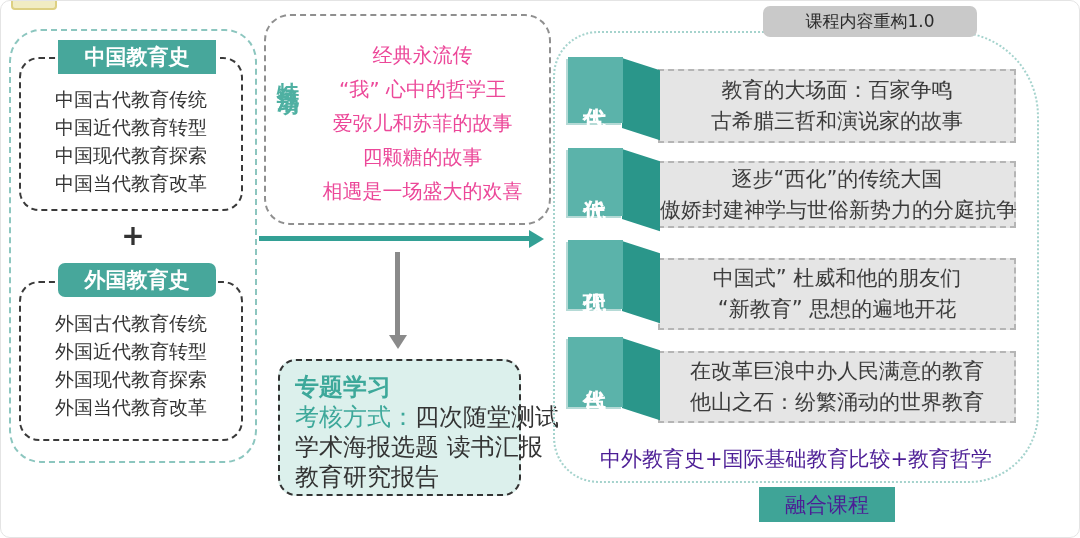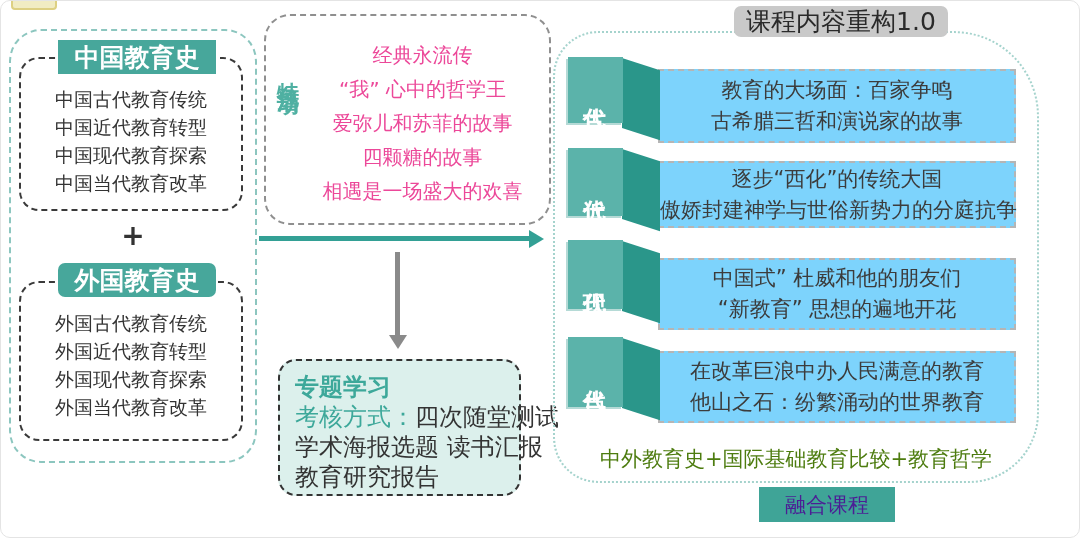--- a/index.html
+++ b/index.html
@@ -10,21 +10,21 @@
     overflow:hidden; border:1px solid #e4e4e4; border-radius:10px;
   }
   
   .corner-tab{ position:absolute; left:10px; top:-4px; width:46px; height:13px;
     background:#f1ecc3; border:2px solid #ddd083; border-radius:4px; }
 
   
   .left-outer{ position:absolute; left:8px; top:28px; width:248px; height:434px;
     border:2px dashed #8cc6bf; border-radius:32px; }
   .group-header{ position:absolute; left:57px; width:158px; height:34px;
-    background:#47a79b; color:#fff; font-size:25px; font-weight:bold;
+    background:#47a79b; color:#fff; font-size:21px; font-weight:bold;
     display:flex; align-items:center; justify-content:center; z-index:3; }
   .hdr-cn{ top:39px; } .hdr-fn{ top:262px;border-radius:7px; }
   .group-box{ position:absolute; left:18px; width:224px;
     border:2px dashed #3a3a3a; border-radius:20px; background:transparent;
     display:flex; flex-direction:column; align-items:center; z-index:2; }
   .box-cn{ top:56px; height:154px; padding-top:26px; }
   .box-fn{ top:280px; height:160px; padding-top:26px; }
   .group-item{ font-size:19px; color:#333; line-height:28px; white-space:nowrap; }
   .plus{ position:absolute; left:8px; top:218px; width:248px; text-align:center;
     font-size:28px; color:#333; font-weight:bold; }
@@ -49,38 +49,38 @@
   .seminar-box{ position:absolute; left:277px; top:358px; width:243px; height:137px;
     background:#dcf0ec; border:2px dashed #333; border-radius:18px;
     padding:11px 0 0 15px; }
   .sem-line{ font-size:24px; color:#333; line-height:30px; white-space:nowrap; }
   .teal-text{ color:#3da89a; }
   .sem-title{ font-weight:bold; }
 
   
   .right-outer{ position:absolute; left:552px; top:30px; width:486px; height:452px;
     border:2px dotted #a5d3cd; border-radius:45px 85px 70px 45px; }
-  .title-badge{ position:absolute; left:733px; top:5px; width:214px; height:31px;
-    background:#c9c9c9; border-radius:7px; color:#2a2a2a; font-size:25px;
+  .title-badge{ position:absolute; left:762px; top:5px; width:214px; height:31px;
+    background:#c9c9c9; border-radius:7px; color:#2a2a2a; font-size:17px;
     display:flex; align-items:center; justify-content:center; z-index:4; }
 
   .era-square{ position:absolute; left:567px; width:55px; height:66px;
     background:#5bb3aa; color:#fff; font-weight:bold; font-size:23px;
     display:flex; align-items:center; justify-content:center; z-index:3;
     box-shadow:-2px 2px 0 rgba(42,150,138,.35); }
   .era-square .v-label{ color:#fff; letter-spacing:0; }
   .era-fold{ position:absolute; left:621px; width:38px; height:70px;
     background:#2a968a; transform:skewY(18deg); transform-origin:0 0; z-index:2; }
   .era-box{ position:absolute; left:657px; width:358px;
-    border:2px dashed #b5b5b5; background:#7dd3fc; text-align:center;
+    border:2px dashed #b5b5b5; background:#e5e5e5; text-align:center;
     display:flex; flex-direction:column; justify-content:center; z-index:1; }
   .era-line{ font-size:21px; color:#3c3c3c; line-height:31px; white-space:nowrap; }
 
   .summary{ position:absolute; left:552px; top:444px; width:486px; text-align:center;
-    color:#4d7c0f; font-size:21px; z-index:4; }
+    color:#4c1d95; font-size:21px; z-index:4; }
   .fusion-badge{ position:absolute; left:758px; top:486px; width:136px; height:35px;
     background:#3fa497; color:#4c1d95; font-size:21px;
     display:flex; align-items:center; justify-content:center; }
 </style>
 </head>
 <body>
 
 <div class="stage">
 
   <div class="corner-tab"></div>

